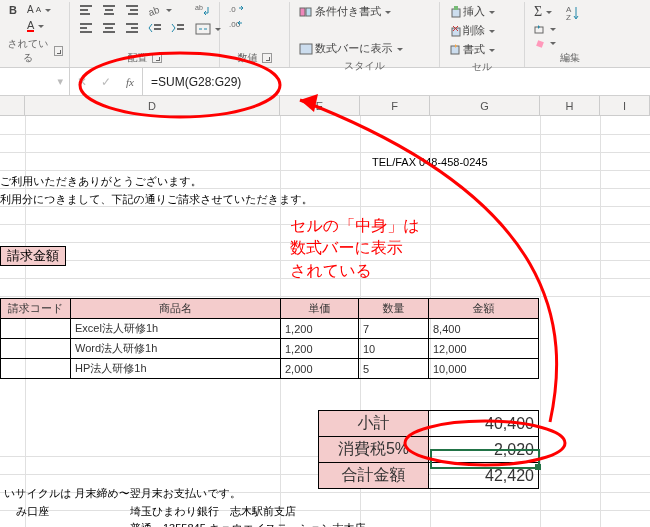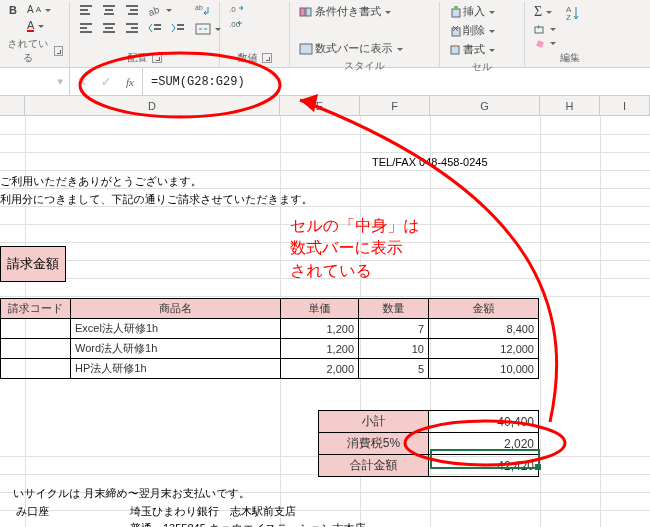--- a/index.html
+++ b/index.html
@@ -43,42 +43,42 @@
   .col2 { display:flex; flex-direction:column; gap:1px;}
 
   .formula-bar {
     display:flex; align-items:center;
     height:28px; border-bottom:1px solid #d0d0d0;
     background:#fff;
   }
   .fb-name { width:70px; border-right:1px solid #d0d0d0; height:100%; display:flex;align-items:center;justify-content:flex-end;padding-right:6px;color:#bbb;}
   .fb-btn { width:24px; text-align:center; color:#bbb; font-size:12px;}
   .fb-fx { width:24px; text-align:center; font-style:italic; font-family:"Times New Roman",serif; color:#666;}
-  .fb-input { flex:1; padding:0 8px; font-family:Liberation Mono, monospace; font-size:12px; color:#222; border-left:1px solid #d0d0d0; height:100%; display:flex;align-items:center;}
+  .fb-input { flex:1; padding:0 8px; font-family:Liberation Sans, sans-serif; font-size:12px; color:#222; border-left:1px solid #d0d0d0; height:100%; display:flex;align-items:center;}
 
   .sheet { position:relative; }
   .col-headers { display:flex; height:20px; background:#f3f2f1; border-bottom:1px solid #ccc;}
   .ch { border-right:1px solid #ccc; text-align:center; line-height:20px; color:#555; background:#f3f2f1;}
   .grid { position:relative; }
   .gridlines { position:absolute; inset:0; }
   .vline { position:absolute; top:0; bottom:0; width:1px; background:#e0e0e0;}
   .hline { position:absolute; left:0; right:0; height:1px; background:#e0e0e0;}
 
   .content { position:absolute; top:0; left:0; right:0;}
   .txt { position:absolute; font-size:11px; color:#000; white-space:nowrap;}
-  .box-title { background:#f4cccc; border:1px solid #000; padding:8px 6px; font-size:13px;}
+  .box-title { background:#f4cccc; border:1px solid #000; padding:0 6px; font-size:13px;}
   table.data {
     position:absolute; border-collapse:collapse; font-size:11px;
   }
   table.data th, table.data td {
     border:1px solid #000; padding:2px 4px; height:18px;margin-top:14px;
   }
   table.data th { background:#f4cccc; font-weight:normal; text-align:center;}
-  table.data td.num { text-align:right;}
-  table.sum { position:absolute; border-collapse:collapse; font-size:12px;}
+  table.data td.num { text-align:left;}
+  table.sum { position:absolute; border-collapse:collapse; font-size:16px;}
   table.sum th, table.sum td { border:1px solid #000; padding:2px 4px; height:18px;}
   table.sum th { background:#f4cccc; font-weight:normal; text-align:center; width:110px;}
   table.sum td { text-align:right; width:110px;}
 
   .sel-cell {
     position:absolute;
     border:2px solid #217346;
     background:transparent;
     pointer-events:none;
   }
@@ -418,21 +418,21 @@
             </tr>
         <tr>
               <th>合計金額</th>
               <td>42,420</td>
             </tr>
       </tbody>
         </table>
 
       <div class="sel-cell" style="left:430px;top:333px;width:110px;height:20px"></div>
 
-      <div class="txt" style="left:13px;top:370px">いサイクルは 月末締め〜翌月末お支払いです。</div>
+      <div class="txt" style="left:4px;top:370px">いサイクルは 月末締め〜翌月末お支払いです。</div>
       <div class="txt" style="left:16px;top:388px">み口座</div>
       <div class="txt" style="left:130px;top:388px">埼玉ひまわり銀行　志木駅前支店</div>
       <div class="txt" style="left:130px;top:405px">普通　1355845 キョウエイステーション志木店</div>
     </div>
   </div>
 </div>
 
 <div class="anno-text" style="left:290px;top:215px;white-space:pre">セルの「中身」は
 数式バーに表示
 されている</div>

